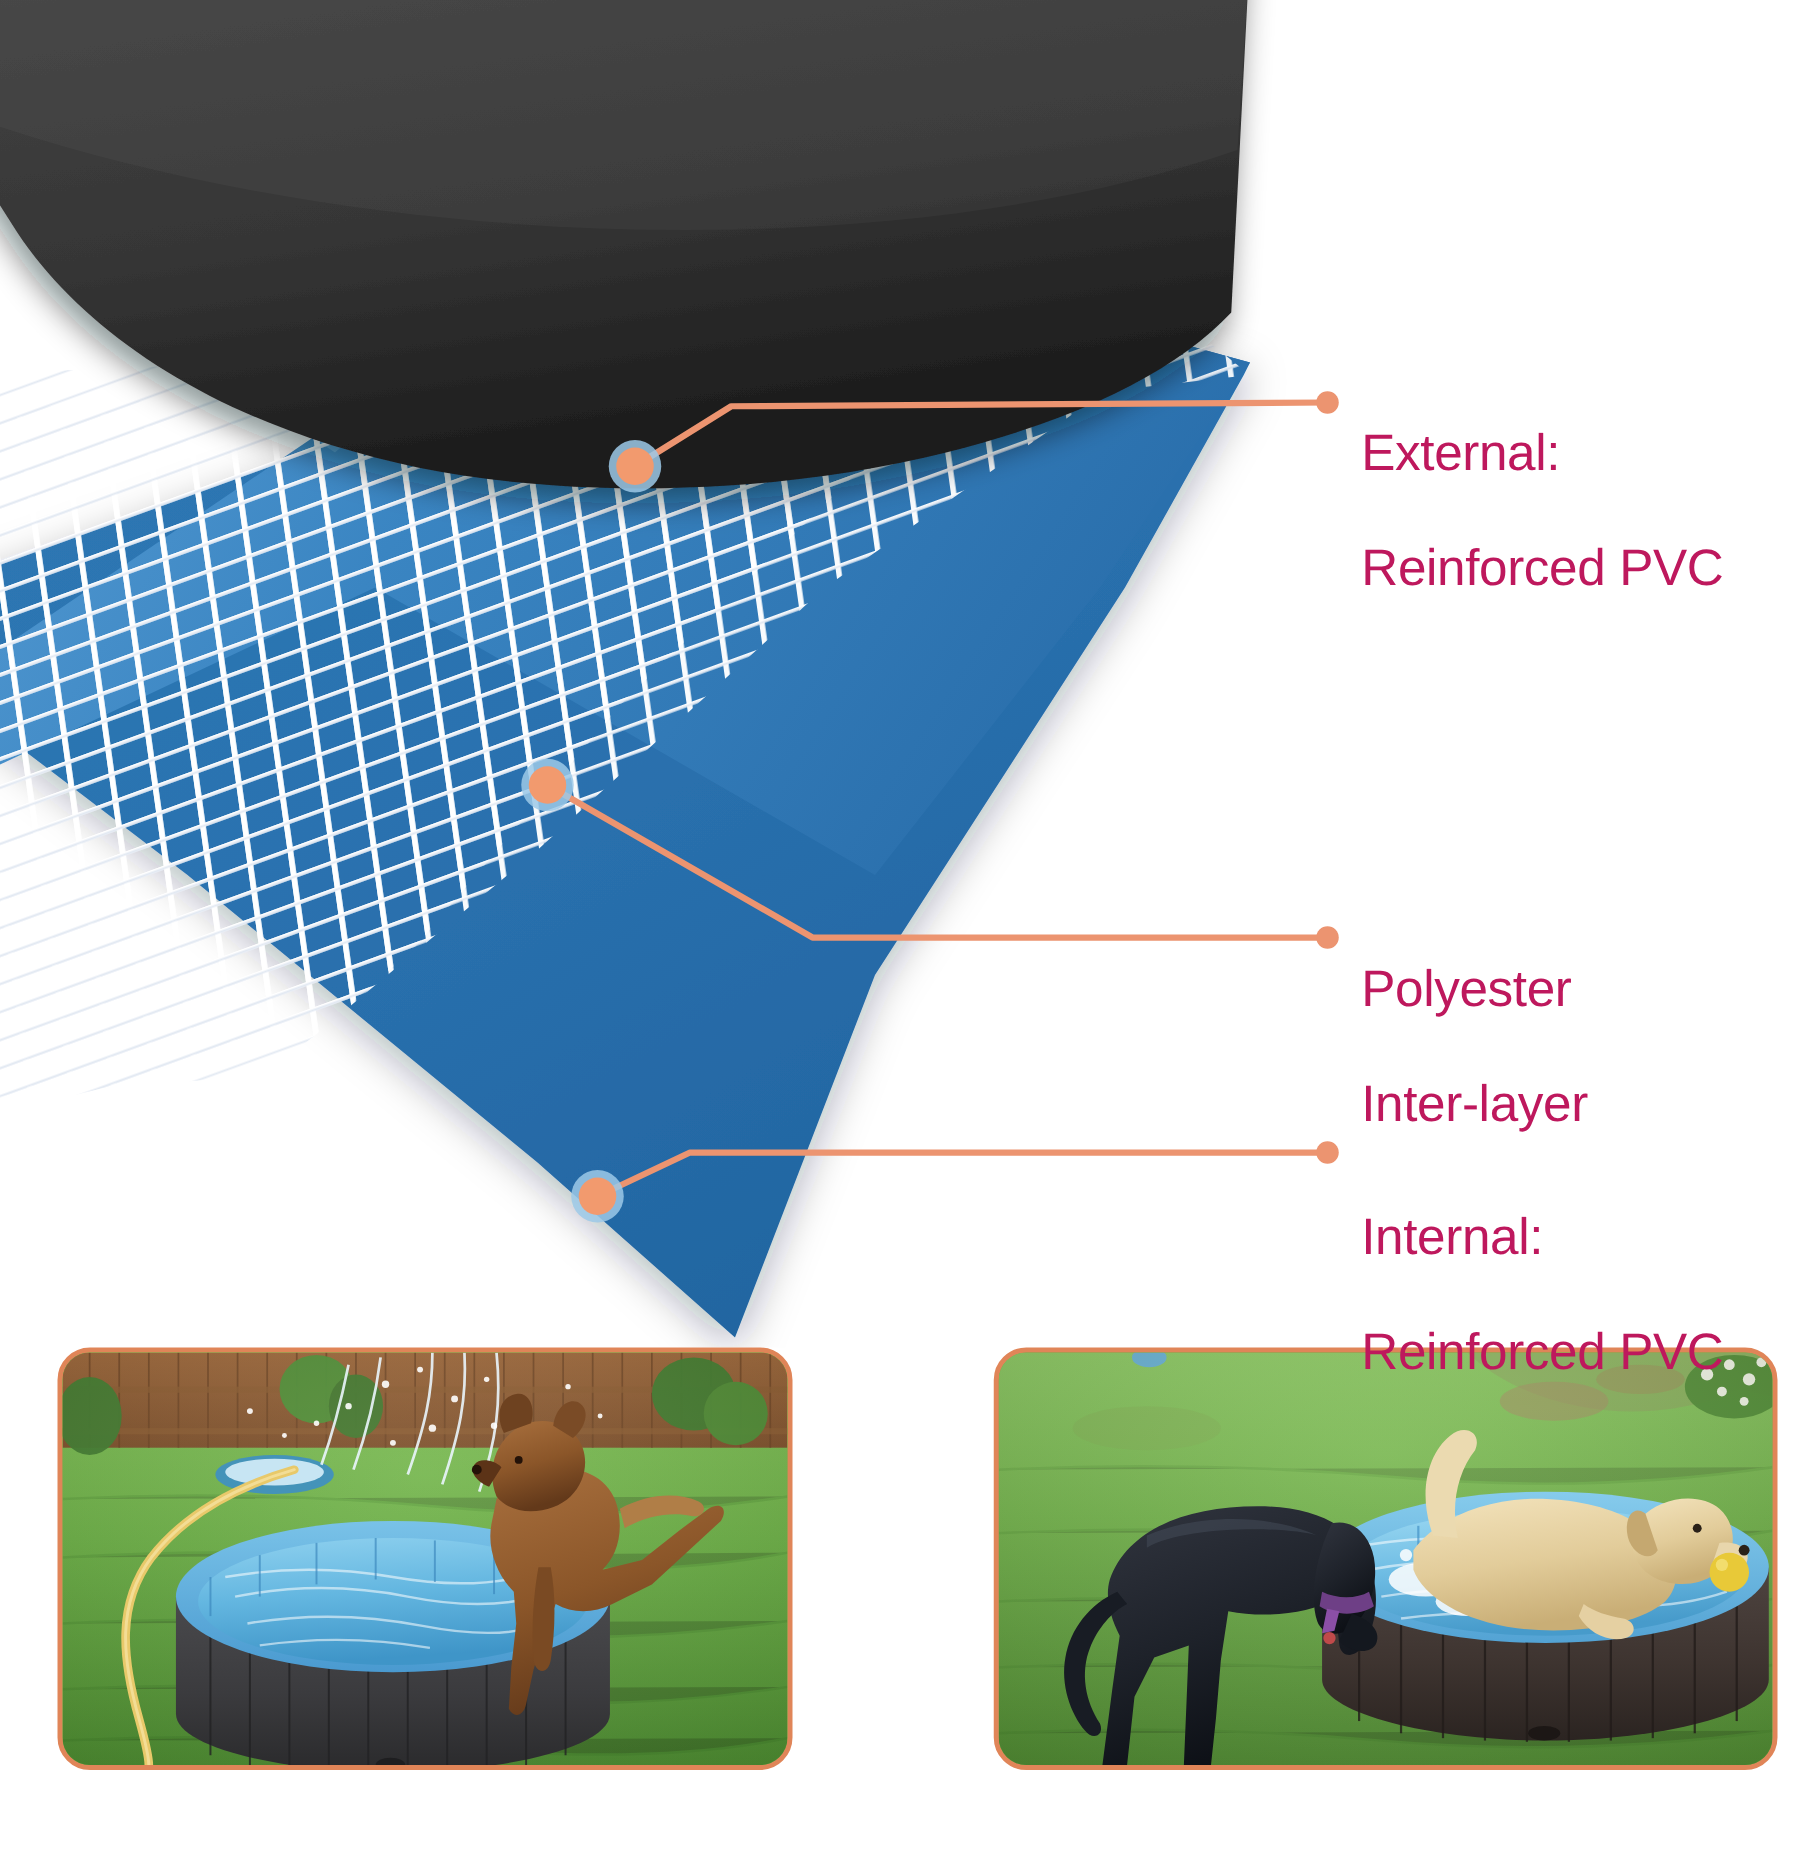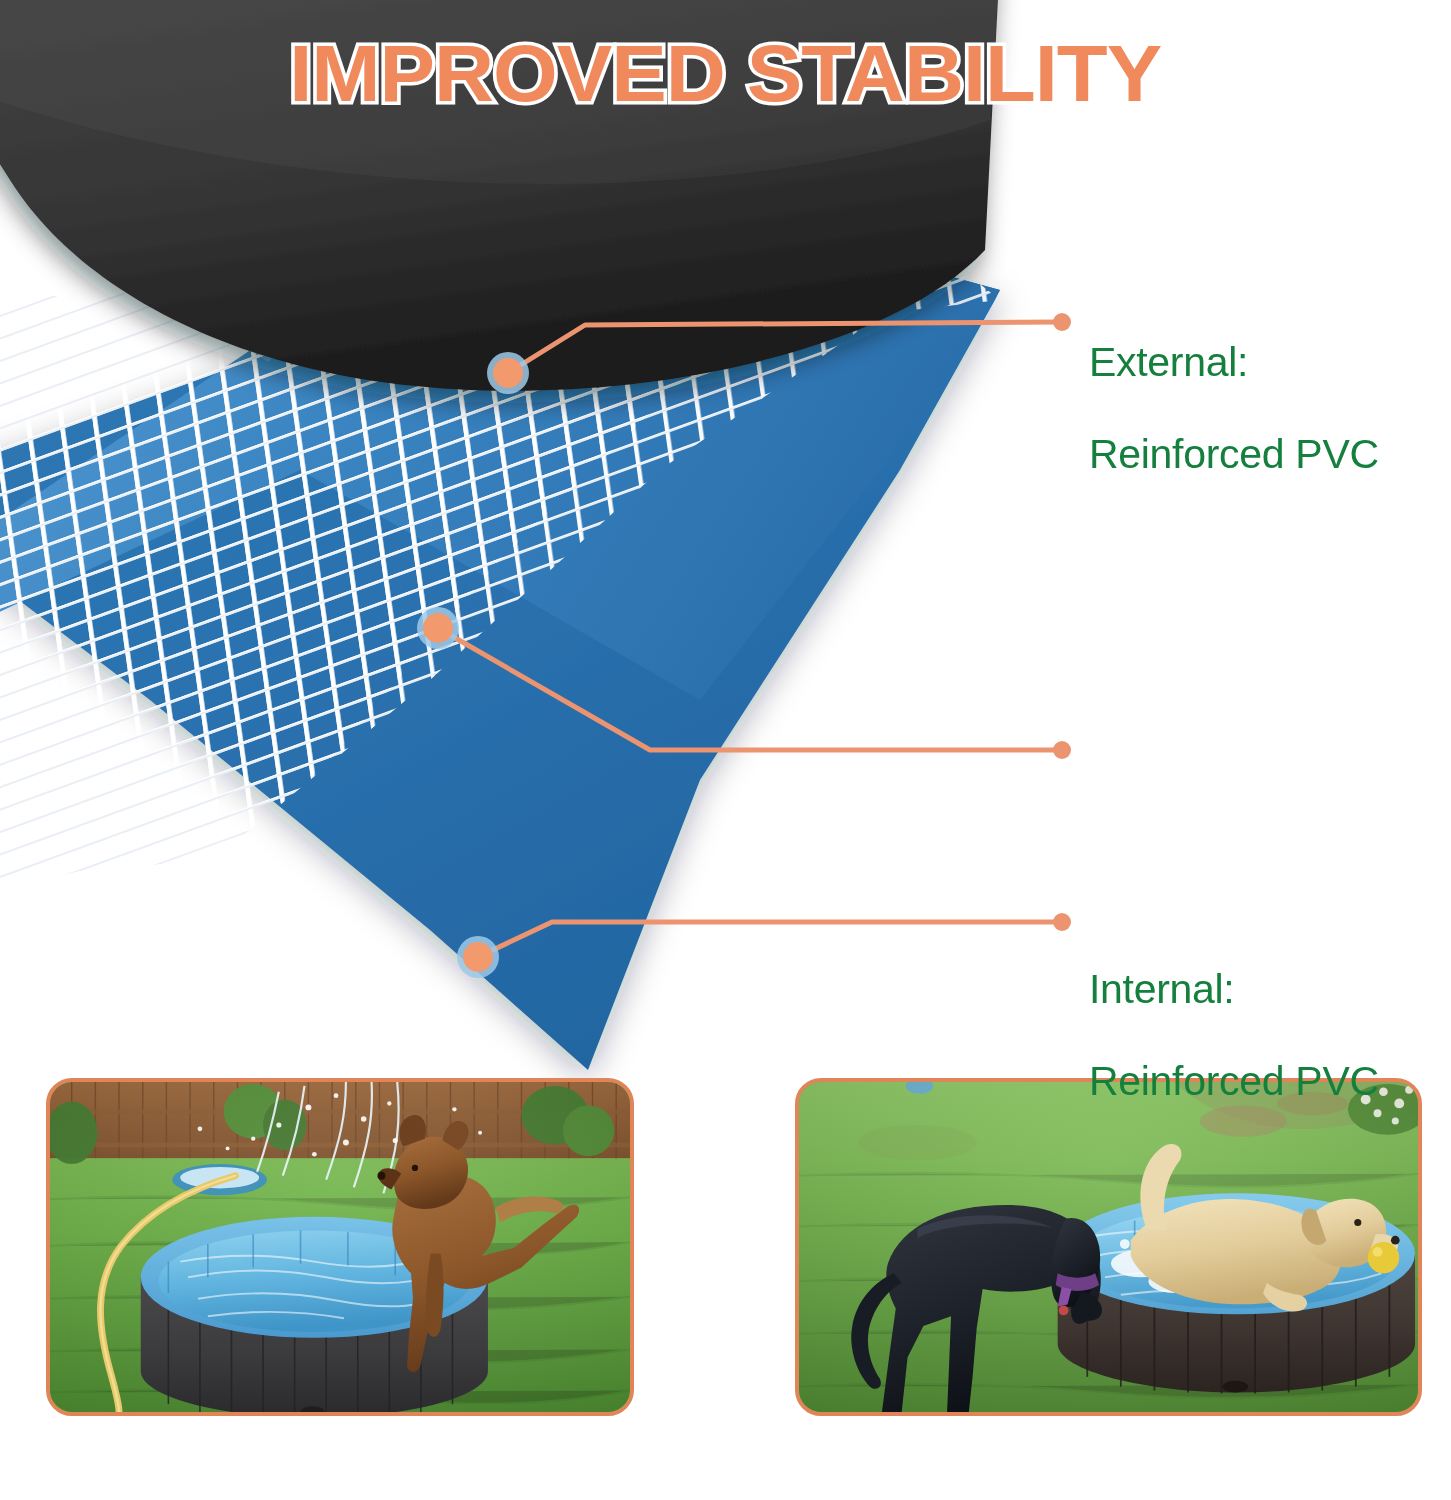--- a/index.html
+++ b/index.html
@@ -56,21 +56,21 @@
     paint-order: stroke fill;
     text-shadow:
       0 0 0 #ffffff;
   }
 
   
   .callout {
     position: absolute;
     z-index: 35;
     font-family: "Liberation Sans", sans-serif;
-    color: #15803d;
+    color: #be185d;
     font-size: 41px;
     line-height: 1.12;
     font-weight: 400;
     letter-spacing: -0.3px;
     white-space: pre-line;
   }
   #callout-external { left: 1089px; top: 294px; }
   #callout-polyester { left: 1089px; top: 723px; }
   #callout-internal  { left: 1089px; top: 921px; }
 
@@ -245,29 +245,30 @@
       </g>
 
       <g>
         <circle cx="1062" cy="322" r="9" fill="#EC9470"></circle>
         <circle cx="1062" cy="750" r="9" fill="#EC9470"></circle>
         <circle cx="1062" cy="922" r="9" fill="#EC9470"></circle>
       </g>
     </svg>
   </div>
 
-  <div id="title">
-    <span class="title-text">IMPROVED STABILITY</span>
-  </div>
 
   <div id="callout-external" class="callout">
     <span>External:</span><br>
     <span>Reinforced PVC</span>
   </div>
 
+  <div id="callout-polyester" class="callout">
+    <span>Polyester</span><br>
+    <span>Inter-layer</span>
+  </div>
 
   <div id="callout-internal" class="callout">
     <span>Internal:</span><br>
     <span>Reinforced PVC</span>
   </div>
 
   <div id="photo-row">
 
     <div id="photo-left" class="photo-frame">
       <svg class="photo-svg" viewBox="0 0 588 338" preserveAspectRatio="none" xmlns="http://www.w3.org/2000/svg">

